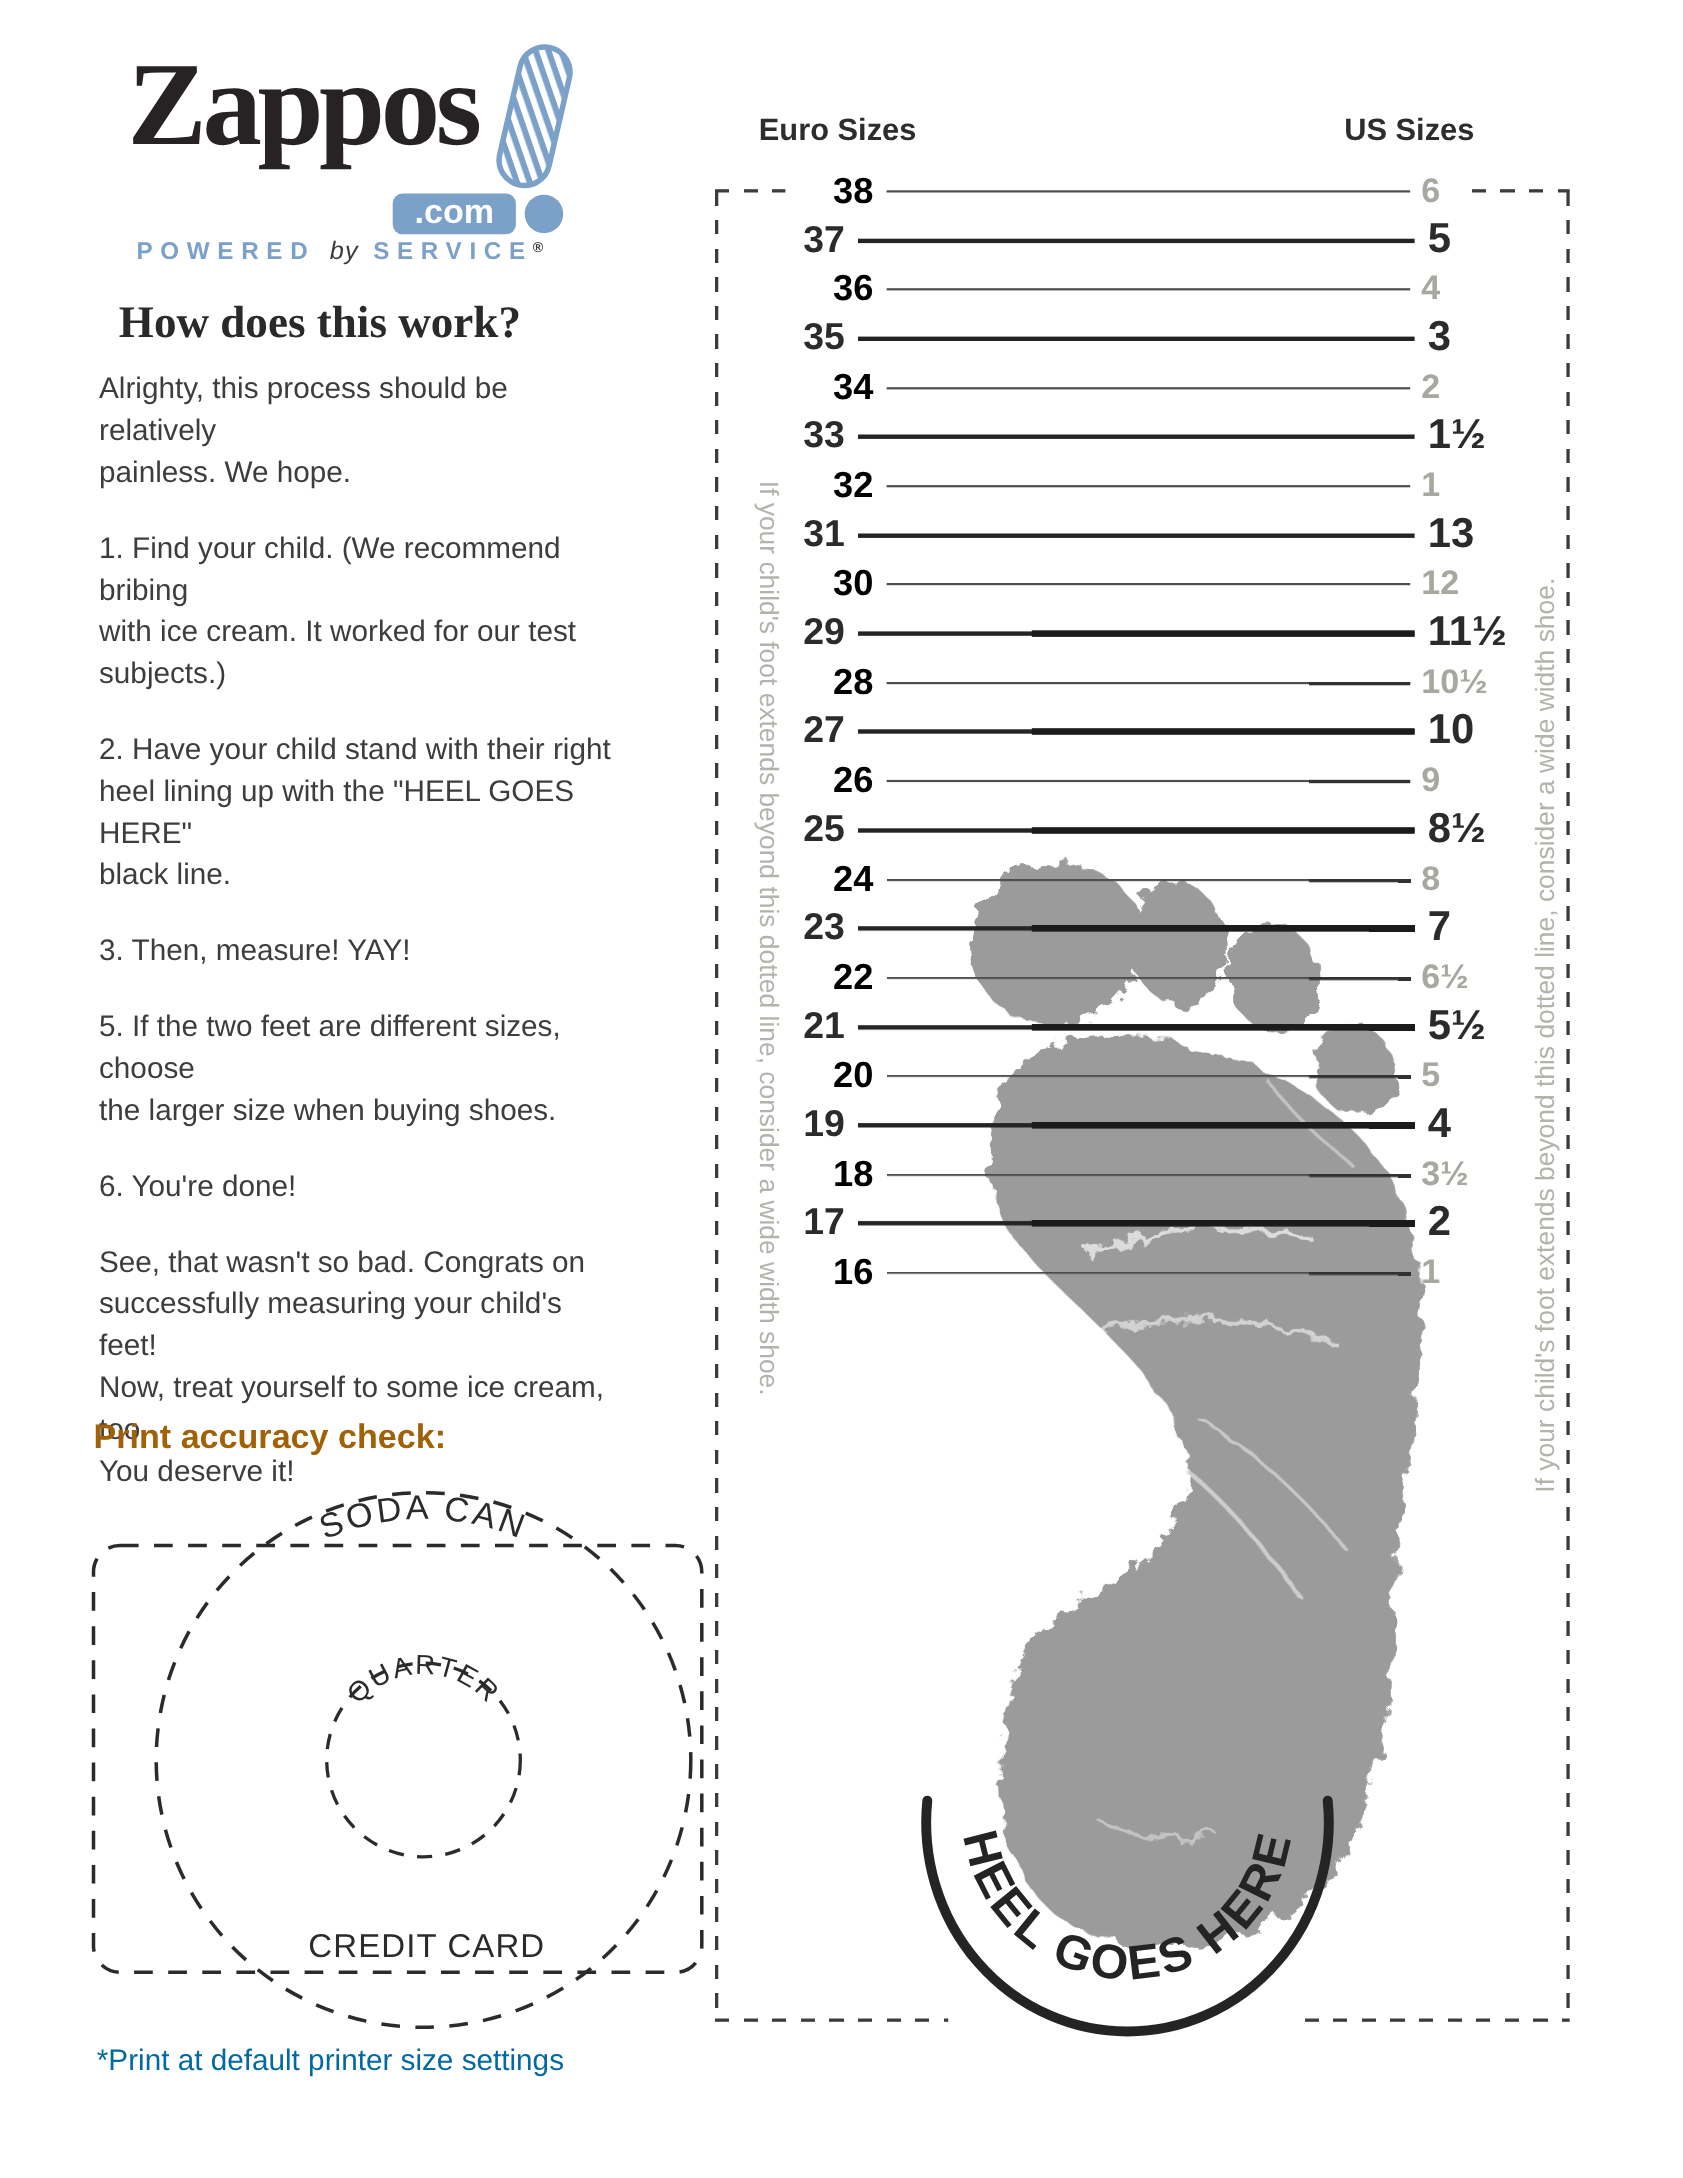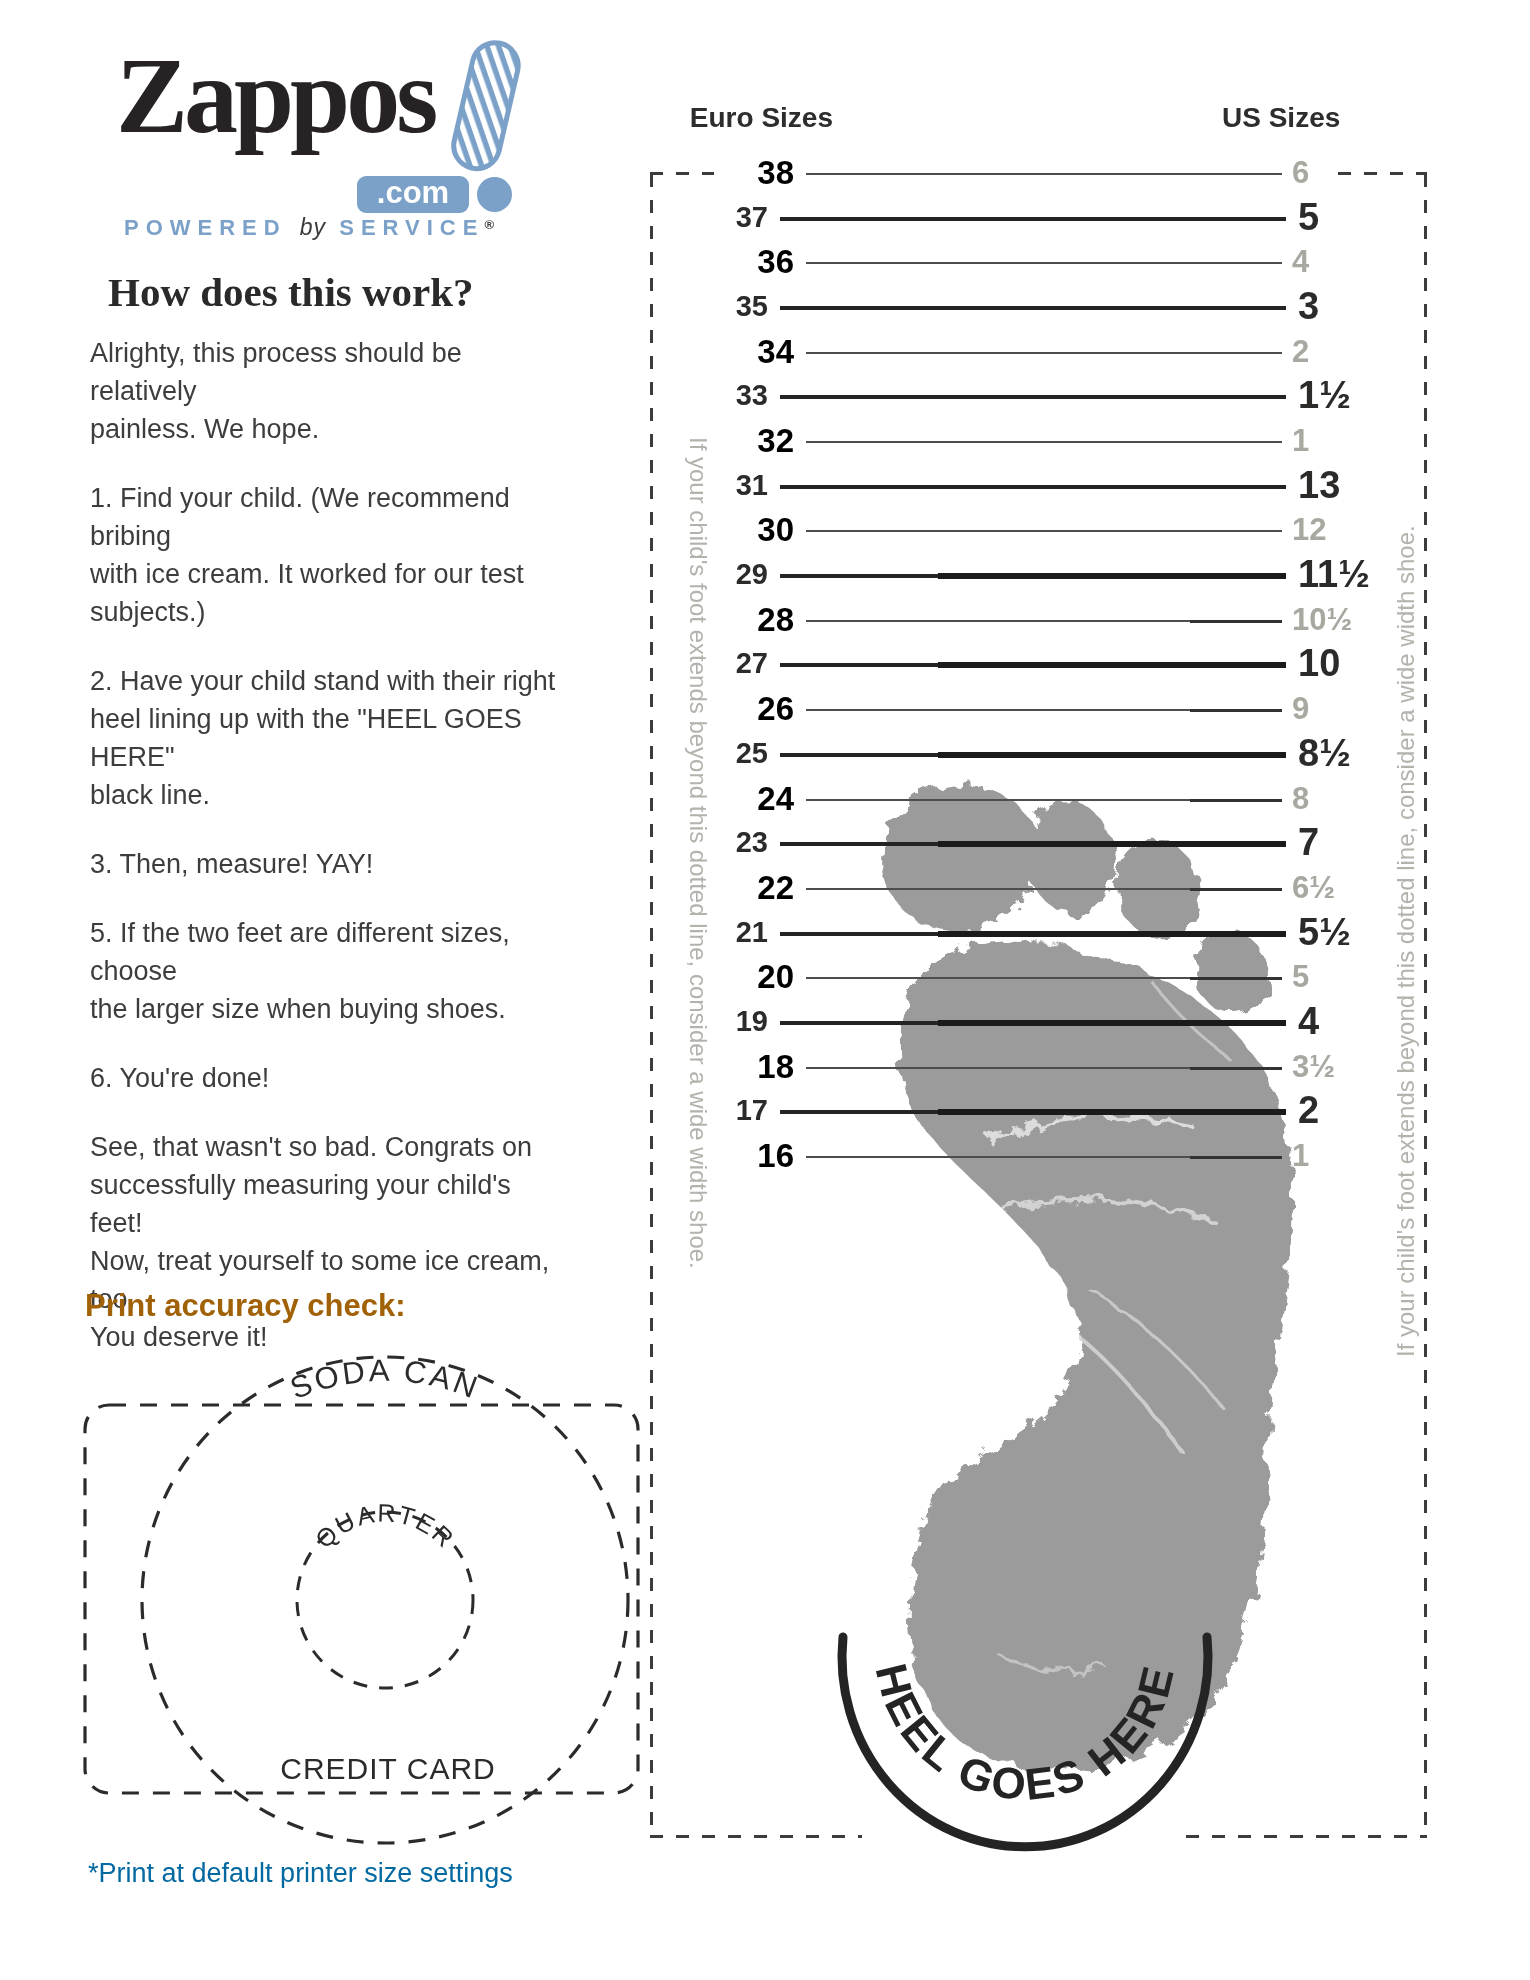--- a/index.html
+++ b/index.html
@@ -30,21 +30,21 @@
   .vdash{position:absolute;width:3px;
          background:repeating-linear-gradient(to bottom,#3c3c3c 0 13px,transparent 13px 26px);}
   .hdash{position:absolute;height:3px;
          background:repeating-linear-gradient(to right,#3c3c3c 0 13px,transparent 13px 26px);}
   .colhead{position:absolute;top:102px;font-size:28px;font-weight:bold;color:#2d2d2d;}
   .colhead.euro{left:633px;width:200px;text-align:right;}
   .colhead.us{left:1222px;width:180px;text-align:left;}
 
   .srow{position:absolute;left:0;width:1530px;height:0;}
   .srow .euro,.srow .us{position:absolute;top:0;transform:translateY(-54%);font-weight:bold;line-height:1;}
-  .rb .euro{left:570px;width:198px;text-align:right;font-size:29px;color:#2c2b2a;}
+  .rb .euro{left:570px;width:198px;text-align:right;font-size:34px;color:#2c2b2a;}
   .rg .euro{left:570px;width:224px;text-align:right;font-size:33px;color:#000000;}
   .srow .line{position:absolute;}
   .rb .line{left:780px;width:506px;height:4px;top:-2px;background:#242424;}
   .rg .line{left:806px;width:476px;height:2px;top:-1px;background:#4d4d4d;}
   .line i{position:absolute;display:block;}
   .rb .line i{left:158px;right:0;top:-1px;height:6px;background:#1b1b1b;}
   .rg .line i{left:384px;right:0;top:0px;height:3px;background:#323232;}
   .rb .us{left:1298px;font-size:38px;color:#2c2b2a;}
   .rg .us{left:1292px;font-size:31px;color:#a7a8a0;}
 

